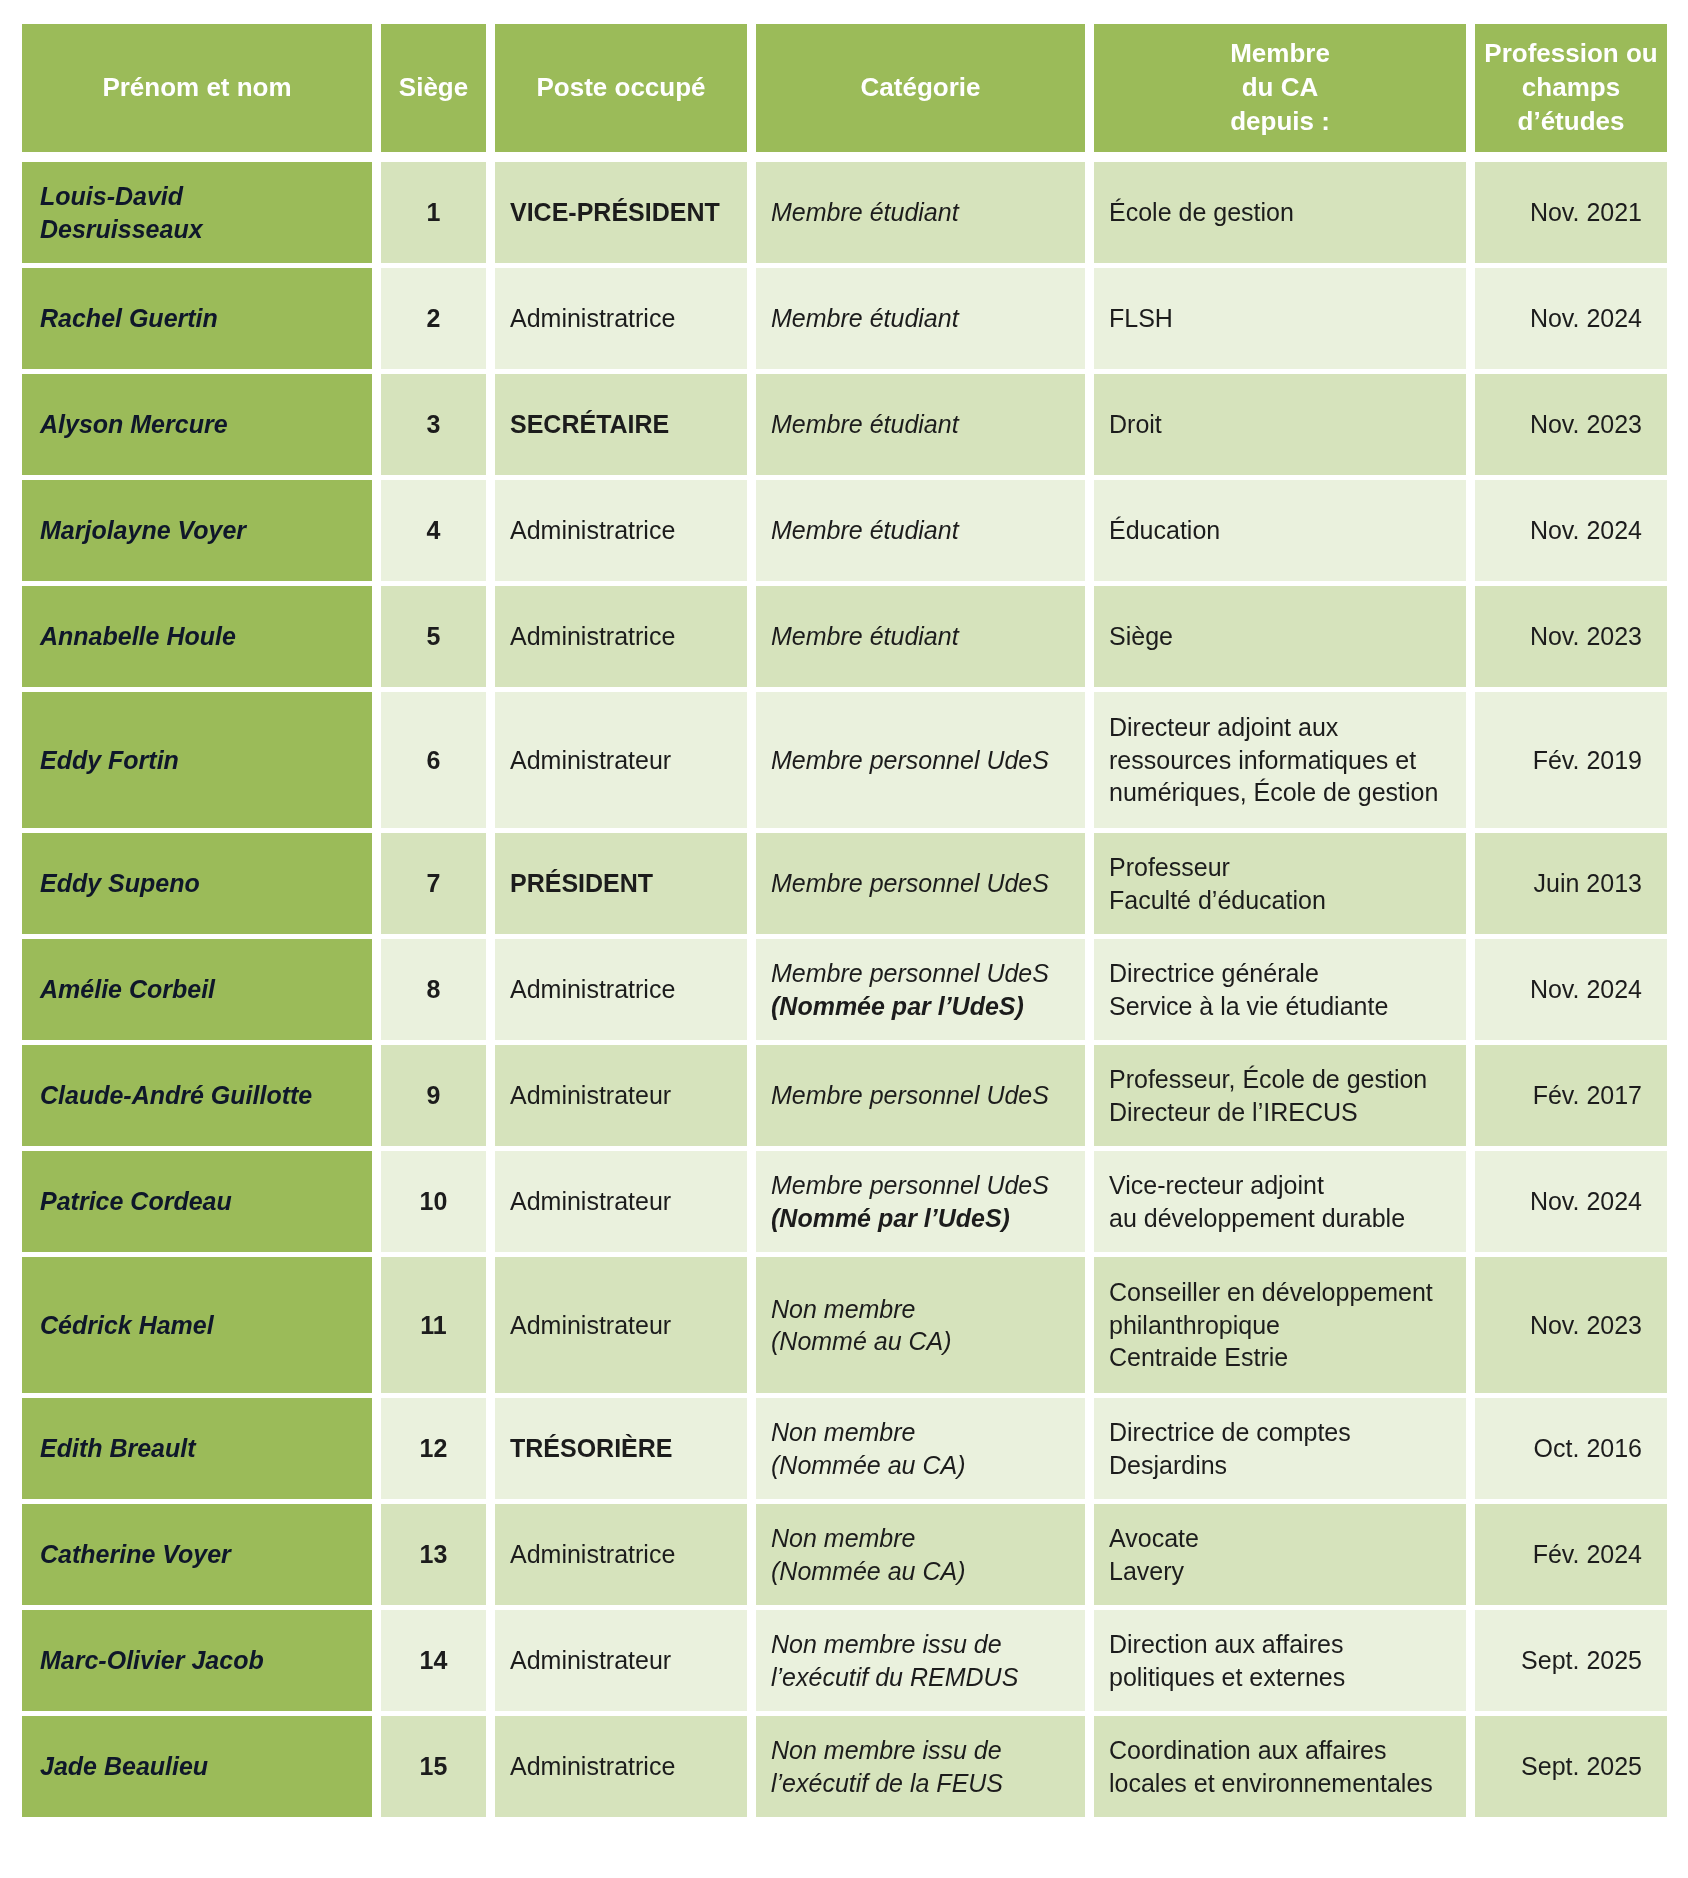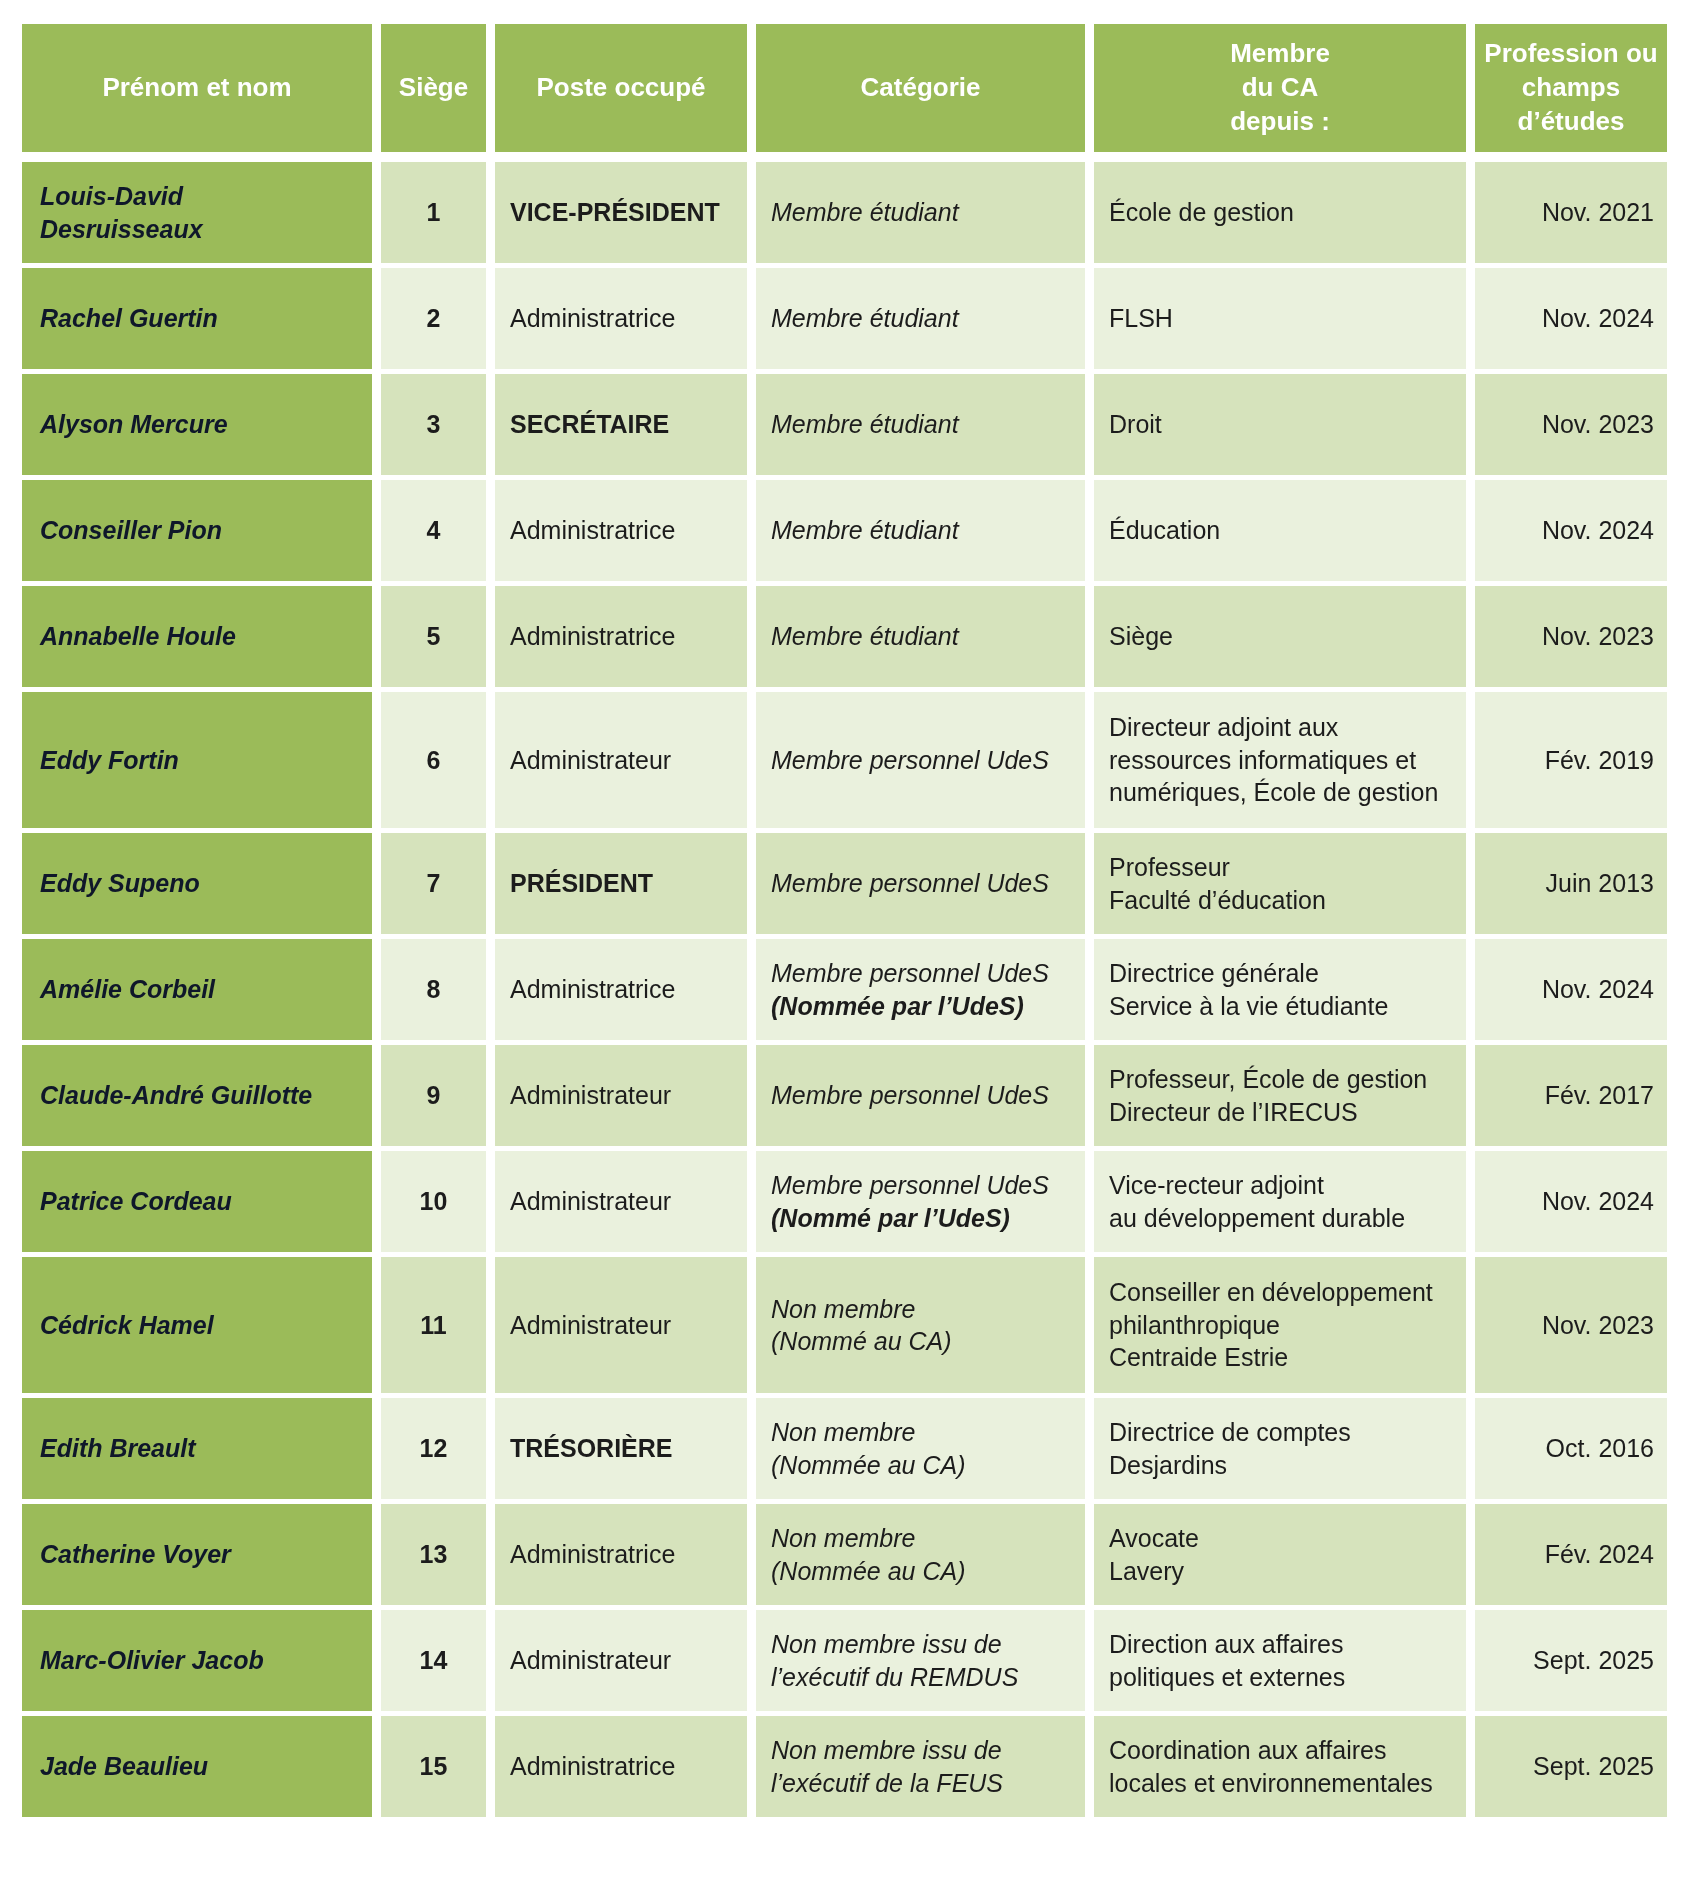--- a/index.html
+++ b/index.html
@@ -53,21 +53,21 @@
   .c-post.strong { font-weight: bold; }
   .c-cat {
     padding: 8px 8px 8px 15px;
     font-style: italic;
     flex-direction: column;
     align-items: flex-start;
     justify-content: center;
   }
   .c-cat .cat-note { font-weight: bold; }
   .c-prof { padding: 8px 8px 8px 15px; }
-  .c-since { justify-content: flex-end; text-align: right; padding: 8px 13px 8px 6px; }
+  .c-since { justify-content: flex-end; text-align: right; padding: 8px 25px 8px 6px; }
 </style>
 </head>
 <body>
 
 <div class="page" style="--green: #9bbb59; --band-dark: #d6e3bc; --band-light: #eaf1dd; --text: #1c1c1c;">
   <div class="tbl">
     <div class="row header" id="header-row">
         <div class="cell">Prénom et nom</div>
         <div class="cell">Siège</div>
         <div class="cell">Poste occupé</div>
@@ -98,21 +98,21 @@
       </div>
       <div class="row body-row band-dark">
         <div class="cell c-name">Alyson Mercure</div>
         <div class="cell c-seat">3</div>
         <div class="cell c-post strong">SECRÉTAIRE</div>
         <div class="cell c-cat"><div class="cat-main">Membre étudiant</div></div>
         <div class="cell c-prof">Droit</div>
         <div class="cell c-since">Nov. 2023</div>
       </div>
       <div class="row body-row band-light">
-        <div class="cell c-name">Conseiller Pion</div>
+        <div class="cell c-name">Marjolayne Voyer</div>
         <div class="cell c-seat">4</div>
         <div class="cell c-post">Administratrice</div>
         <div class="cell c-cat"><div class="cat-main">Membre étudiant</div></div>
         <div class="cell c-prof">Éducation</div>
         <div class="cell c-since">Nov. 2024</div>
       </div>
       <div class="row body-row band-dark">
         <div class="cell c-name">Annabelle Houle</div>
         <div class="cell c-seat">5</div>
         <div class="cell c-post">Administratrice</div>

